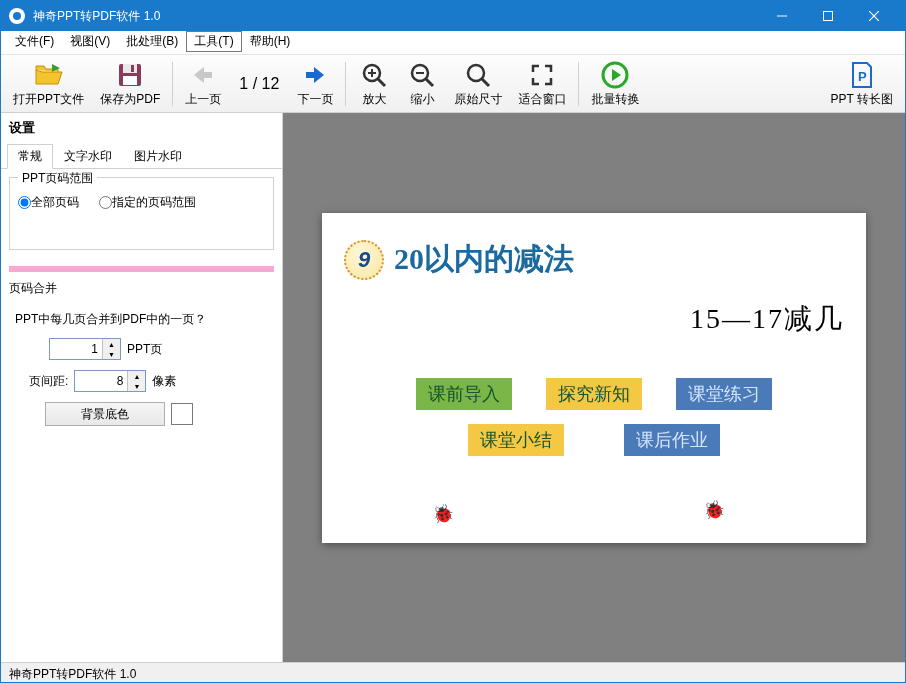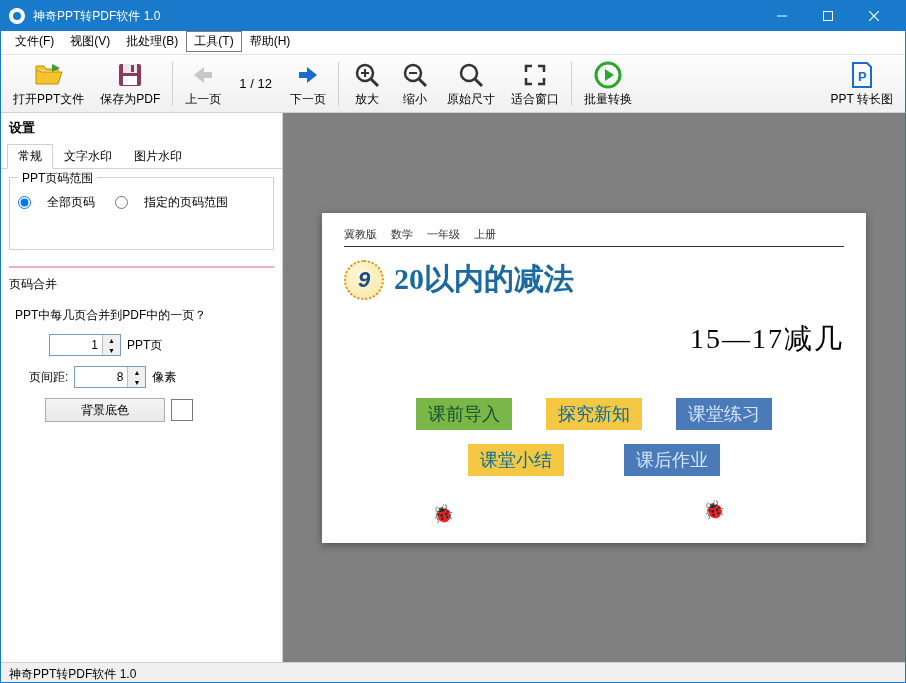--- a/index.html
+++ b/index.html
@@ -12,57 +12,57 @@
 .wbtn { width: 46px; height: 30px; display: flex; align-items: center; justify-content: center; cursor: pointer; }
 
 .menubar { height: 24px; background: #fff; display: flex; align-items: flex-end; padding: 2px 6px; font-size: 12px; border-bottom: 1px solid #e5e5e5; }
 .menu-item { padding: 2px 8px; cursor: pointer; }
 .menu-item.active { border: 1px solid #7a7a7a; padding: 1px 7px; }
 
 .toolbar { height: 58px; background: linear-gradient(#fdfdfd,#f0f0f0); border-bottom: 1px solid #d0d0d0; display: flex; align-items: center; padding: 0 4px; }
 .tbtn { display: flex; flex-direction: column; align-items: center; justify-content: center; padding: 2px 8px; font-size: 12px; cursor: pointer; height: 54px; min-width: 48px; }
 .tbtn .ticon { height: 32px; display: flex; align-items: center; justify-content: center; }
 .tsep { width: 1px; height: 44px; background: #d0d0d0; margin: 0 4px; }
-.page-ind { font-size: 13px; padding: 0 10px; }
+.page-ind { font-size: 16px; padding: 0 10px; }
 .tflex { flex: 1; }
 
 .main-area { display: flex; height: 549px; }
 .side { width: 282px; border-right: 1px solid #d0d0d0; display: flex; flex-direction: column; }
 .side-title { font-size: 13px; font-weight: bold; padding: 6px 8px; }
 .tabs { display: flex; font-size: 12px; border-bottom: 1px solid #d0d0d0; padding: 0 6px; }
 .tab { padding: 3px 10px; cursor: pointer; border: 1px solid transparent; position: relative; top: 1px; }
 .tab.active { border: 1px solid #d0d0d0; border-bottom: 1px solid #fff; background: #fff; }
 
 .group { margin: 8px; border: 1px solid #d0d0d0; padding: 12px 8px 14px; font-size: 12px; position: relative; }
 .group-title { position: absolute; top: -8px; left: 8px; background: #fff; padding: 0 4px; }
 .radio-row { display: flex; gap: 20px; margin-top: 4px; }
-.radio-row label { display: flex; align-items: center; gap: 16px; cursor: pointer; }
-
-.plain-section { margin: 8px; font-size: 12px; border-top: 2px solid #f9a8d4; padding-top: 8px; }
+.radio-row label { display: flex; align-items: center; gap: 0; cursor: pointer; }
+
+.plain-section { margin: 8px; font-size: 12px; border-top: 6px solid #f9a8d4; padding-top: 8px; }
 .plain-section .sec-label { margin-bottom: 12px; }
 .form-row { display: flex; align-items: center; margin: 10px 0 10px 10px; gap: 6px; }
 .spin { width: 72px; height: 22px; display: flex; border: 1px solid #7a9ac0; background: #fff; }
 .spin input { width: 52px; border: none; text-align: right; padding-right: 4px; font-size: 12px; outline: none; }
 .spin .arrows { width: 18px; display: flex; flex-direction: column; border-left: 1px solid #c0c0c0; }
 .spin .arrow { flex: 1; display: flex; align-items: center; justify-content: center; font-size: 7px; cursor: pointer; background: #f0f0f0; }
 .bgbtn { width: 120px; height: 24px; border: 1px solid #adadad; background: linear-gradient(#f5f5f5,#e8e8e8); cursor: pointer; font-size: 12px; }
 .swatch { width: 22px; height: 22px; border: 1px solid #7a7a7a; background: #fff; cursor: pointer; }
 
 .preview { flex: 1; background: #808080; display: flex; align-items: flex-start; justify-content: center; padding-top: 100px; }
 .slide { width: 544px; height: 330px; background: #fff; box-shadow: 0 2px 8px rgba(0,0,0,0.4); position: relative; padding: 14px 22px; }
 .crumb { font-size: 11px; color: #333; border-bottom: 1px solid #333; padding-bottom: 4px; display: flex; gap: 14px; }
 .hrow { display: flex; align-items: center; margin-top: 12px; gap: 10px; }
 .badge9 { width: 40px; height: 40px; border-radius: 50%; background: radial-gradient(circle at 40% 35%, #fff7d9, #f8e7a0); border: 2px dotted #d89030; display:flex; align-items:center; justify-content:center; font-size: 22px; font-weight: bold; color: #1a4a8a; font-style: italic; }
 .htitle { font-size: 30px; font-weight: bold; color: #1a6a9f; font-family: SimSun, serif; }
 .subtitle { text-align: right; font-size: 28px; font-family: SimSun, serif; margin-top: 20px; letter-spacing: 2px; }
 .btnrow { display: flex; justify-content: center; gap: 34px; margin-top: 40px; }
 .btnrow2 { display: flex; justify-content: center; gap: 60px; margin-top: 14px; }
 .sbtn { padding: 4px 12px; font-size: 18px; font-family: KaiTi, SimSun, serif; }
 .b-green { background: #7ab648; color: #14532d; }
-.b-yellow { background: #f5c843; color: #0369a1; }
+.b-yellow { background: #f5c843; color: #14532d; }
 .b-blue { background: #4a7ab8; color: #d5e6ff; }
 .bug { position: absolute; font-size: 18px; color: #6a3a7a; }
 .bug.left { bottom: 18px; left: 110px; }
 .bug.right { bottom: 22px; right: 140px; }
 
 .statusbar { height: 22px; background: #f0f0f0; border-top: 1px solid #d0d0d0; font-size: 12px; padding: 3px 8px; }
 
 svg { display: block; }
 </style>
 </head>
@@ -257,26 +257,20 @@
       </div>
       <div class="form-row" style="margin-left:36px">
         <button class="bgbtn">背景底色</button>
         <div class="swatch"></div>
       </div>
     </div>
   </div>
 
   <div class="preview">
     <div class="slide">
-      <div class="crumb">
-        <span>冀教版</span>
-        <span>数学</span>
-        <span>一年级</span>
-        <span>上册</span>
-      </div>
       <div class="hrow">
         <div class="badge9">9</div>
         <div class="htitle">20以内的减法</div>
       </div>
       <div class="subtitle">15—17减几</div>
       <div class="btnrow">
         <span class="sbtn b-green">课前导入</span>
         <span class="sbtn b-yellow">探究新知</span>
         <span class="sbtn b-blue">课堂练习</span>
       </div>

